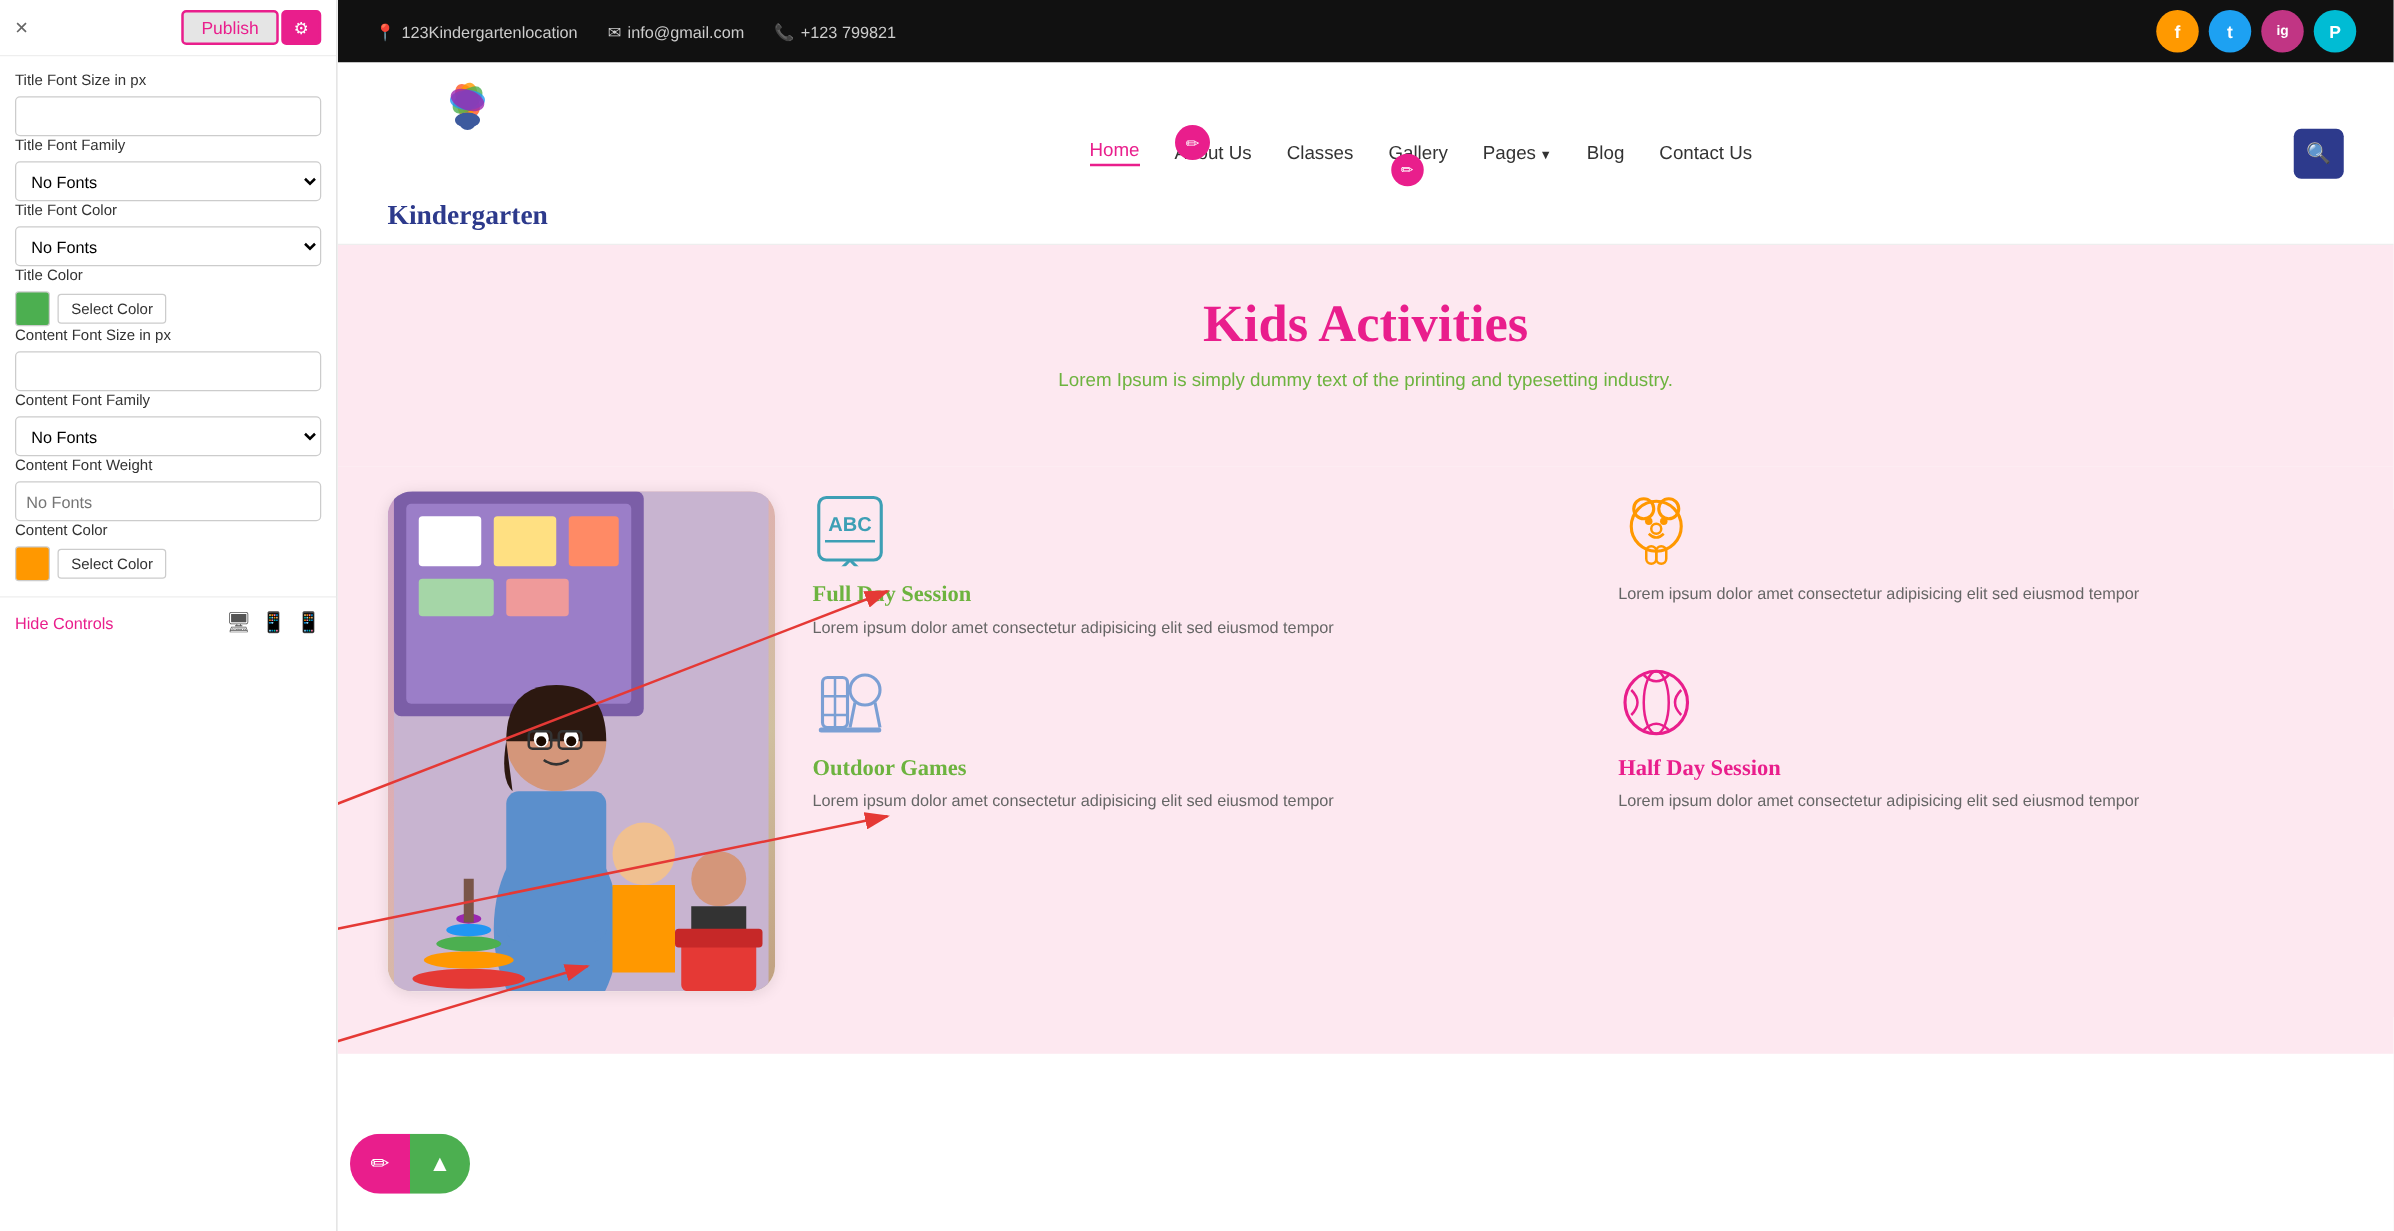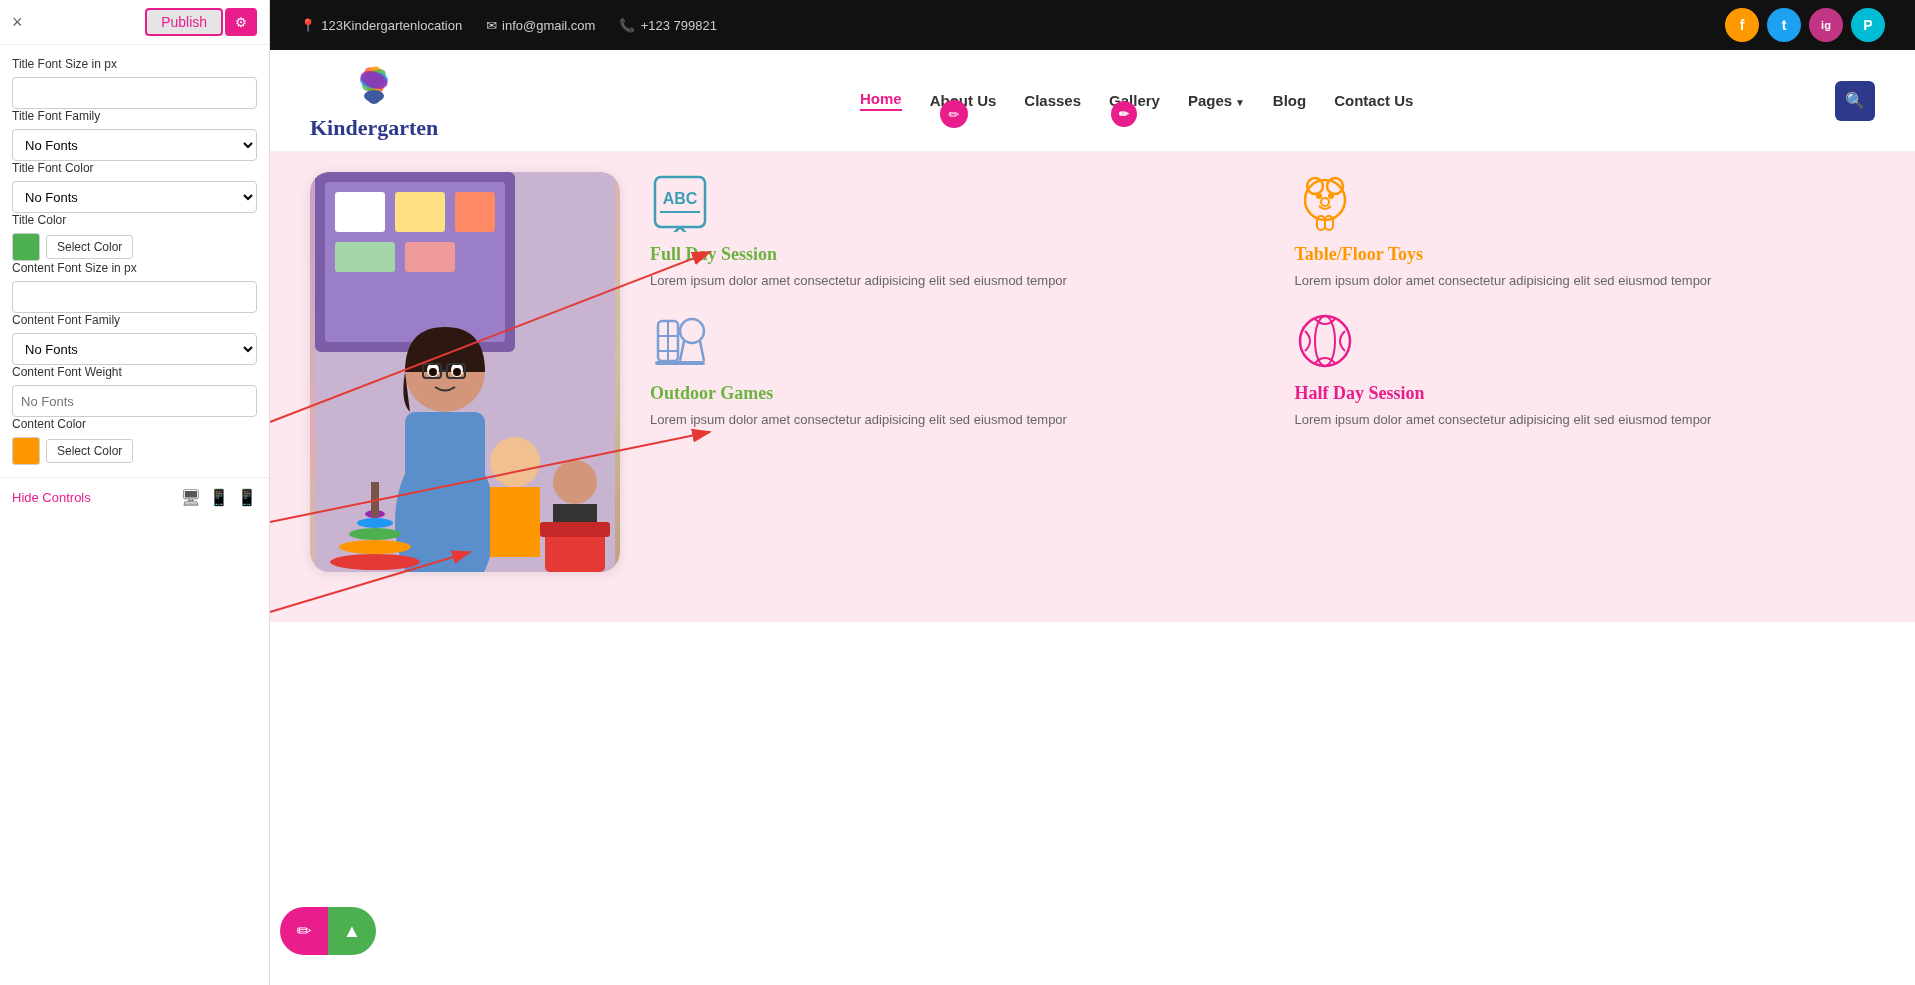--- a/index.html
+++ b/index.html
@@ -158,29 +158,29 @@
     
     .navbar {
       display: flex;
       align-items: center;
       justify-content: space-between;
       padding: 10px 40px;
       border-bottom: 1px solid #eee;
       background: #fff;
       position: relative;
     }
-    .logo-area { display: flex; flex-direction: column; align-items: center; }
+    .logo-area { display: flex; flex-direction: column; align-items: center; gap: 44px; }
     .logo-text {
       font-size: 22px;
       color: #2d3a8c;
       font-weight: bold;
       font-family: 'Georgia', serif;
     }
     .nav-links { display: flex; align-items: center; gap: 28px; font-size: 15px; }
-    .nav-link { color: #333; text-decoration: none; cursor: pointer; font-weight: bold; }
+    .nav-link { color: #333; text-decoration: none; cursor: pointer; }
     .nav-link.active { color: #e91e8c; border-bottom: 2px solid #e91e8c; padding-bottom: 2px; }
     .nav-link.has-arrow::after { content: ' ▼'; font-size: 10px; }
     .search-btn {
       width: 40px; height: 40px;
       background: #2d3a8c;
       border: none;
       border-radius: 6px;
       color: #fff;
       font-size: 16px;
       cursor: pointer;
@@ -424,20 +424,24 @@
       </a>
       <a class="nav-link has-arrow">Pages</a>
       <a class="nav-link">Blog</a>
       <a class="nav-link">Contact Us</a>
     </nav>
     <button class="search-btn">
       <span>🔍</span>
     </button>
   </div>
 
+  <div class="hero-section">
+    <h1 class="hero-title">Kids Activities</h1>
+    <p class="hero-subtitle">Lorem Ipsum is simply dummy text of the printing and typesetting industry.</p>
+  </div>
 
   <div class="activities-section" style="position:relative;">
 
     <div class="image-card">
 
       <div class="image-placeholder">
         <svg width="300" height="400" viewBox="0 0 300 400">
 
           <rect width="300" height="400" fill="#c8b4d0"></rect>
 
@@ -508,21 +512,20 @@
           <circle cx="30" cy="28" r="20" fill="none" stroke="#ff9800" stroke-width="2.5"></circle>
           <circle cx="20" cy="14" r="8" fill="none" stroke="#ff9800" stroke-width="2.5"></circle>
           <circle cx="40" cy="14" r="8" fill="none" stroke="#ff9800" stroke-width="2.5"></circle>
           <circle cx="24" cy="24" r="3" fill="#ff9800"></circle>
           <circle cx="36" cy="24" r="3" fill="#ff9800"></circle>
           <path d="M24 34 Q30 40 36 34" stroke="#ff9800" stroke-width="2" fill="none"></path>
           <circle cx="30" cy="30" r="4" fill="none" stroke="#ff9800" stroke-width="2"></circle>
           <rect x="22" y="44" width="8" height="14" rx="4" fill="none" stroke="#ff9800" stroke-width="2"></rect>
           <rect x="30" y="44" width="8" height="14" rx="4" fill="none" stroke="#ff9800" stroke-width="2"></rect>
         </svg>
-        <div class="activity-title orange">Table/Floor Toys</div>
         <div class="activity-desc">Lorem ipsum dolor amet consectetur adipisicing elit sed eiusmod tempor</div>
       </div>
 
       <div class="activity-item">
         <svg class="activity-icon" viewBox="0 0 60 60">
           <rect x="8" y="10" width="20" height="40" rx="4" fill="none" stroke="#7b9fd4" stroke-width="2.5"></rect>
           <rect x="8" y="25" width="20" height="15" fill="none" stroke="#7b9fd4" stroke-width="2"></rect>
           <line x1="18" y1="10" x2="18" y2="50" stroke="#7b9fd4" stroke-width="2"></line>
           <circle cx="42" cy="20" r="12" fill="none" stroke="#7b9fd4" stroke-width="2.5"></circle>
           <line x1="34" y1="30" x2="30" y2="50" stroke="#7b9fd4" stroke-width="2.5"></line>

